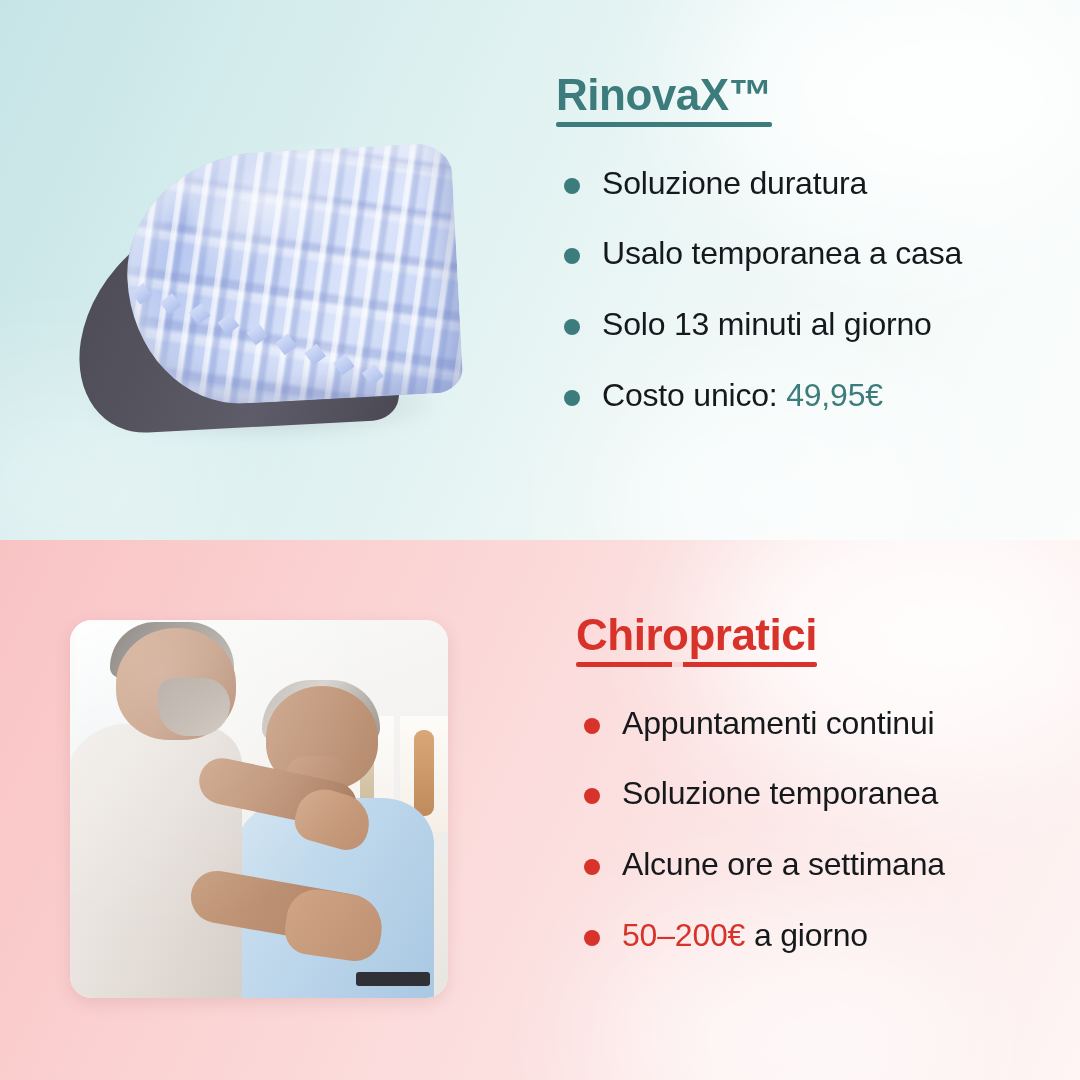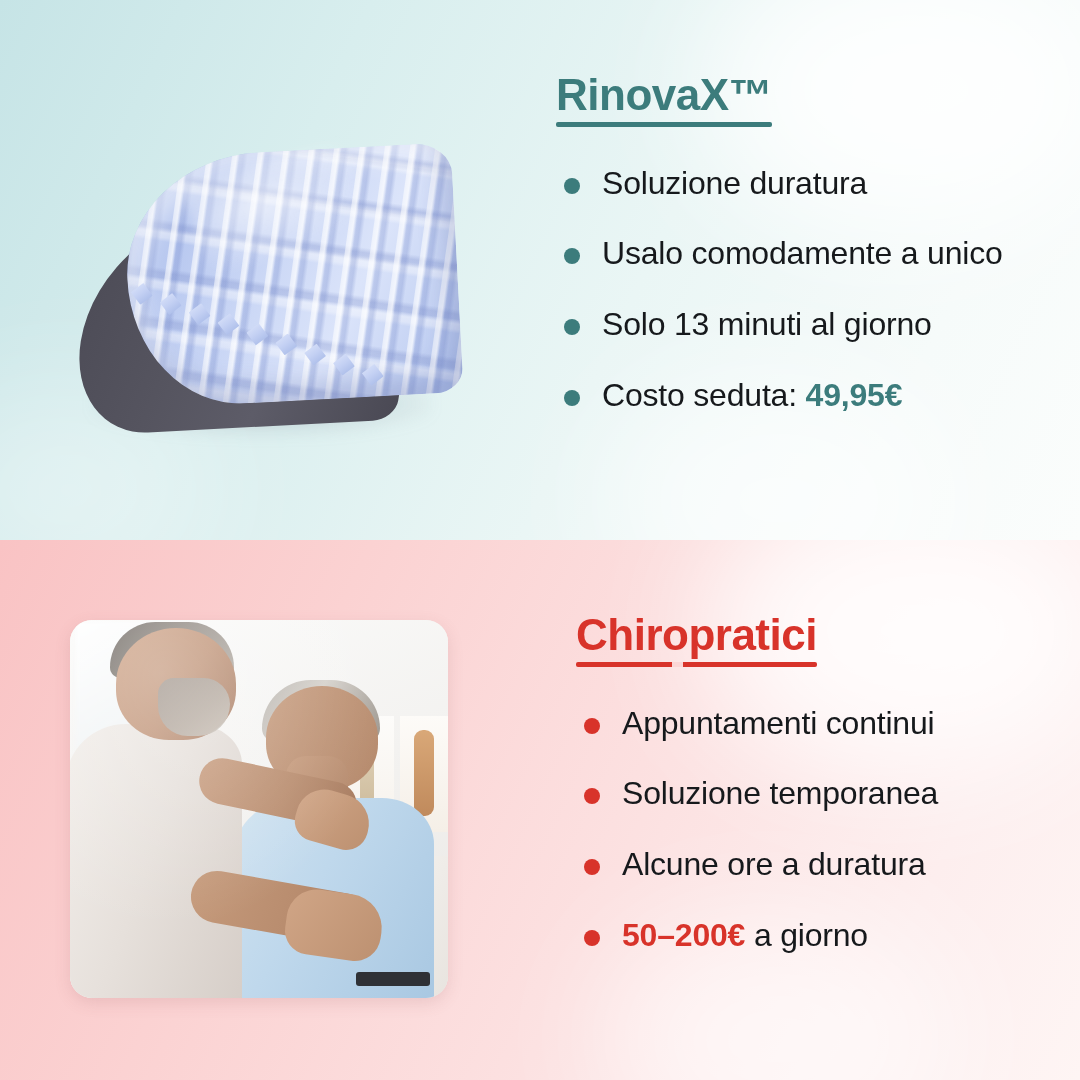--- a/index.html
+++ b/index.html
@@ -54,21 +54,21 @@
     letter-spacing:-0.2px; white-space:nowrap;
   }
   .bullets li:last-child { margin-bottom:0; }
   .bullets li .dot {
     position:absolute; left:8px; top:13px;
     width:16px; height:16px; border-radius:50%;
   }
   .dot-teal { background:#3c7c7c; }
   .dot-red  { background:#d8332a; }
 
-  .hl { font-weight:bold; }
+  .hl { font-weight:normal; }
   .hl-teal { color:#3c7c7c; }
   .hl-red  { color:#d8332a; }
 
   
   .product { position:absolute; left:58px; top:128px; width:420px; height:330px; }
   .prod-shadow {
     position:absolute; left:34px; top:244px; width:340px; height:64px;
     background:radial-gradient(ellipse at 50% 50%, rgba(110,125,140,.34) 0%, rgba(110,125,140,.12) 52%, rgba(110,125,140,0) 78%);
     filter:blur(7px);
   }
@@ -216,29 +216,29 @@
         <span class="rule"></span>
       </h2>
 
       <ul class="bullets">
         <li>
           <span class="dot dot-teal"></span>
           <span>Soluzione duratura</span>
         </li>
         <li>
           <span class="dot dot-teal"></span>
-          <span>Usalo comodamente a unico</span>
+          <span>Usalo temporanea a casa</span>
         </li>
         <li>
           <span class="dot dot-teal"></span>
           <span>Solo 13 minuti al giorno</span>
         </li>
         <li>
           <span class="dot dot-teal"></span>
-          <span>Costo seduta: </span><span class="hl hl-teal">49,95€</span>
+          <span>Costo unico: </span><span class="hl hl-teal">49,95€</span>
         </li>
       </ul>
     </div>
   </section>
 
   <section class="panel panel-bottom">
     <div class="bloom bloom-a"></div>
     <div class="bloom bloom-b"></div>
 
     <div class="textcol tc-bottom" style="top:72px;">
@@ -251,21 +251,21 @@
         <li>
           <span class="dot dot-red"></span>
           <span>Appuntamenti continui</span>
         </li>
         <li>
           <span class="dot dot-red"></span>
           <span>Soluzione temporanea</span>
         </li>
         <li>
           <span class="dot dot-red"></span>
-          <span>Alcune ore a duratura</span>
+          <span>Alcune ore a settimana</span>
         </li>
         <li>
           <span class="dot dot-red"></span>
           <span class="hl hl-red">50–200€</span><span> a giorno</span>
         </li>
       </ul>
     </div>
 
     <div class="photo" style="top:80px;">
       <div class="ph ph-wall"></div>

